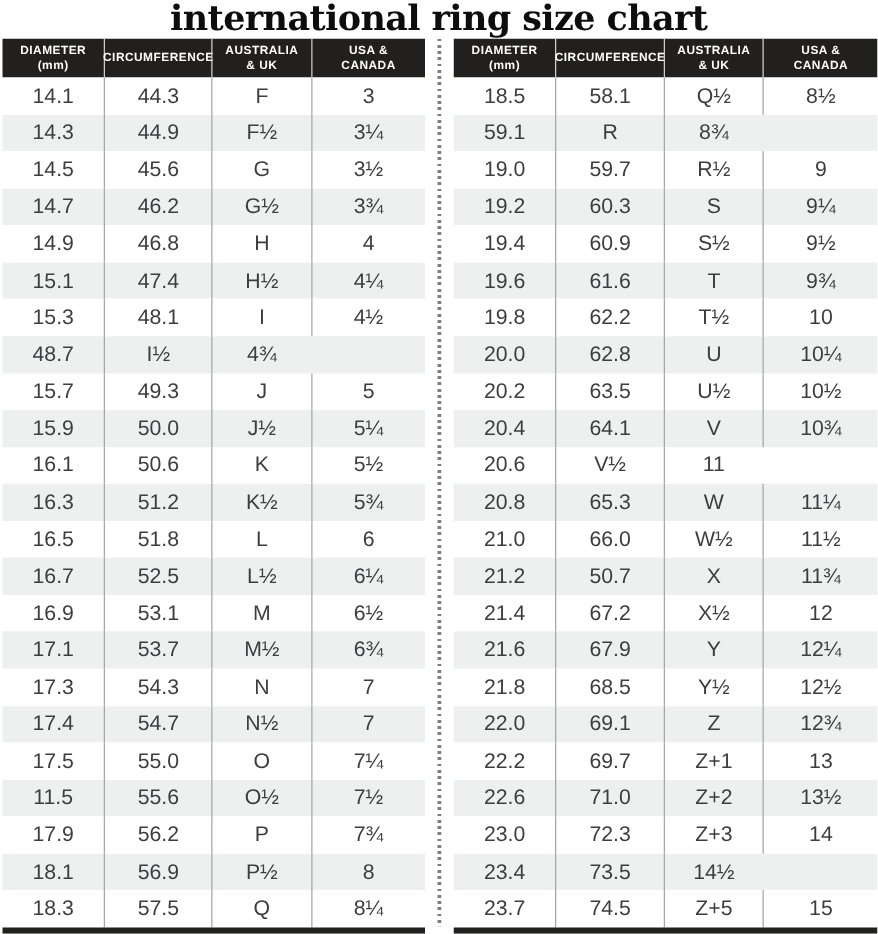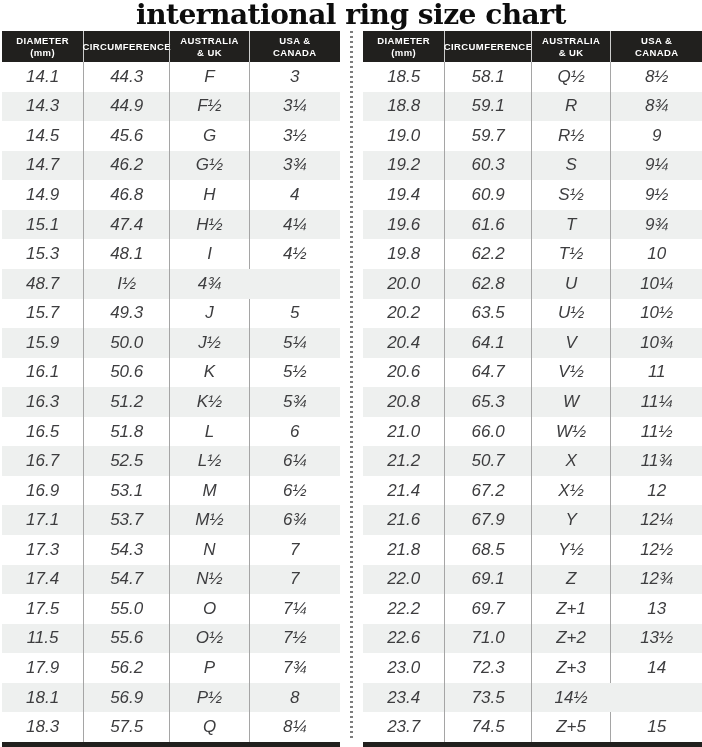--- a/index.html
+++ b/index.html
@@ -88,21 +88,20 @@
   .tbody {
     flex: 1 1 auto;
     display: flex;
     flex-direction: column;
   }
   .row {
     flex: 1 1 auto;
     display: grid;
     grid-template-columns: 24% 25.5% 23.5% 27%;
     background: var(--row-bg);
-    font-style: italic;
   }
   .row:nth-child(even) { background: var(--row-alt-bg); }
   .cell {
     display: flex;
     align-items: center;
     justify-content: center;
     font-size: 17px;
     color: var(--cell-text);
   }
   .cell + .cell { border-left: 1px solid var(--column-divider); }
@@ -282,21 +281,20 @@
           <div class="hcell">USA &amp;<br>CANADA</div>
         </div>
       <div class="tbody">
           <div class="row">
             <div class="cell">18.5</div>
             <div class="cell">58.1</div>
             <div class="cell">Q½</div>
             <div class="cell">8½</div>
           </div>
           <div class="row">
-            <div class="cell">18.8</div>
             <div class="cell">59.1</div>
             <div class="cell">R</div>
             <div class="cell">8¾</div>
           </div>
           <div class="row">
             <div class="cell">19.0</div>
             <div class="cell">59.7</div>
             <div class="cell">R½</div>
             <div class="cell">9</div>
           </div>
@@ -337,21 +335,20 @@
             <div class="cell">10½</div>
           </div>
           <div class="row">
             <div class="cell">20.4</div>
             <div class="cell">64.1</div>
             <div class="cell">V</div>
             <div class="cell">10¾</div>
           </div>
           <div class="row">
             <div class="cell">20.6</div>
-            <div class="cell">64.7</div>
             <div class="cell">V½</div>
             <div class="cell">11</div>
           </div>
           <div class="row">
             <div class="cell">20.8</div>
             <div class="cell">65.3</div>
             <div class="cell">W</div>
             <div class="cell">11¼</div>
           </div>
           <div class="row">

